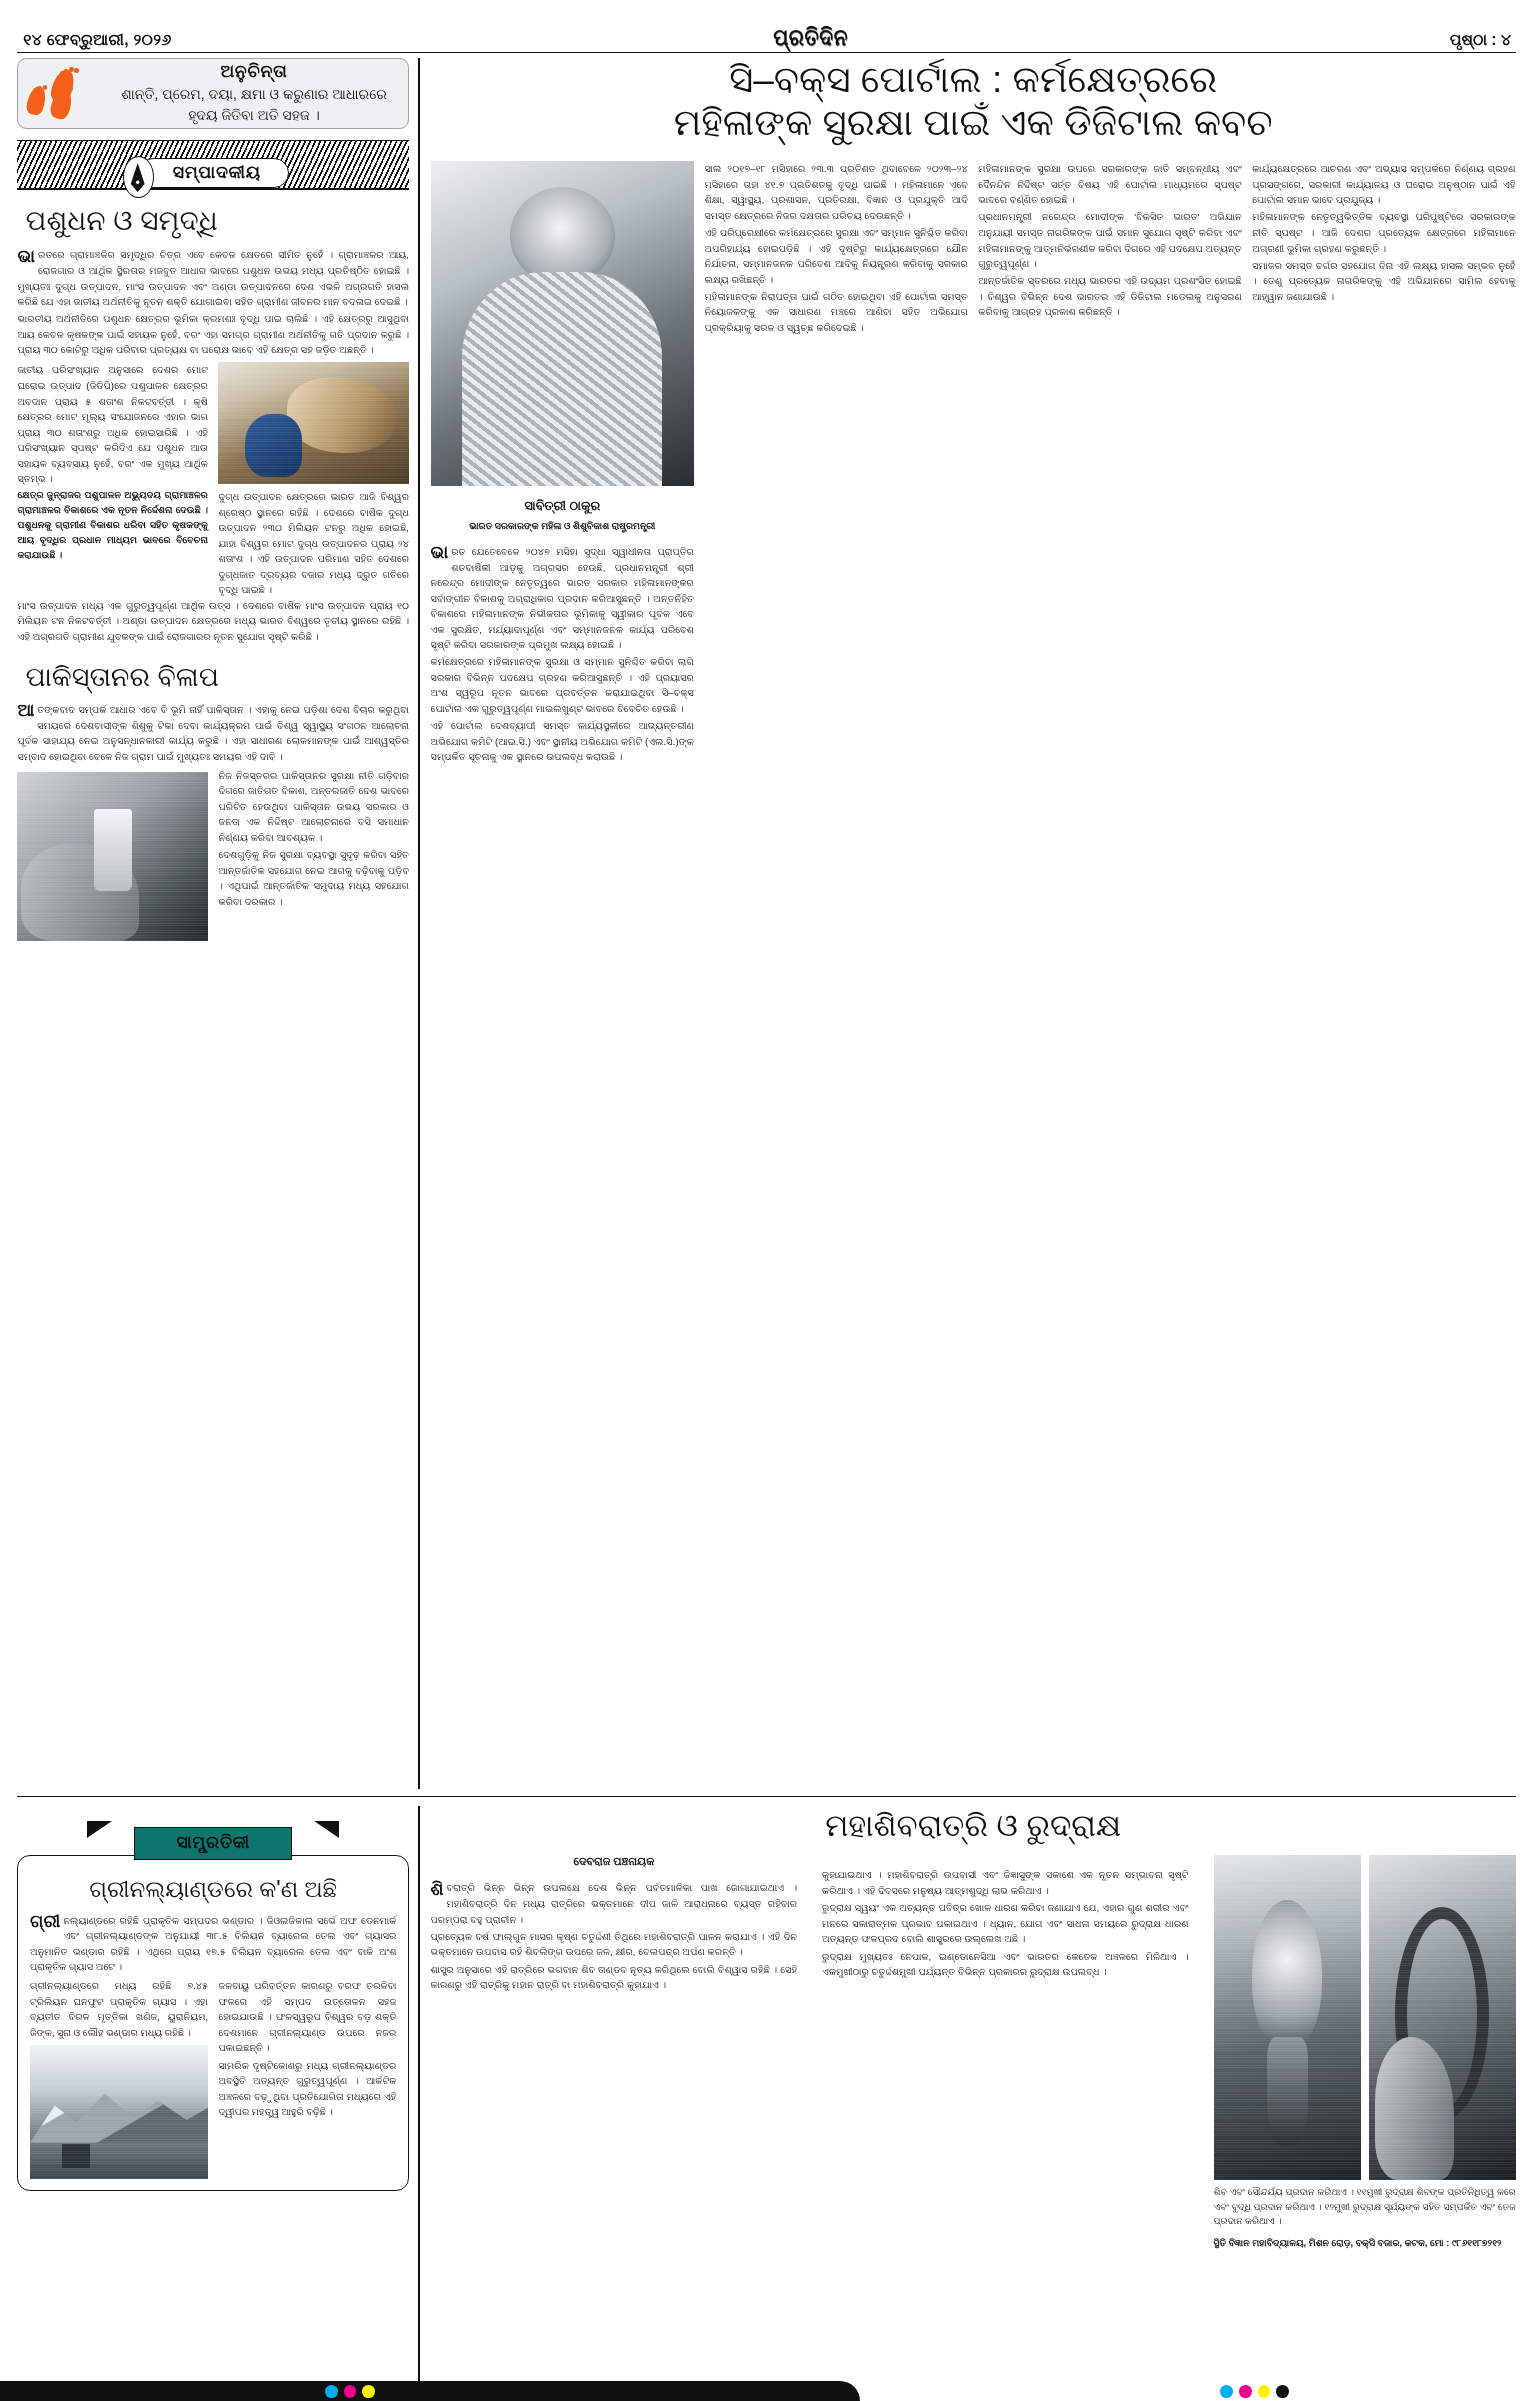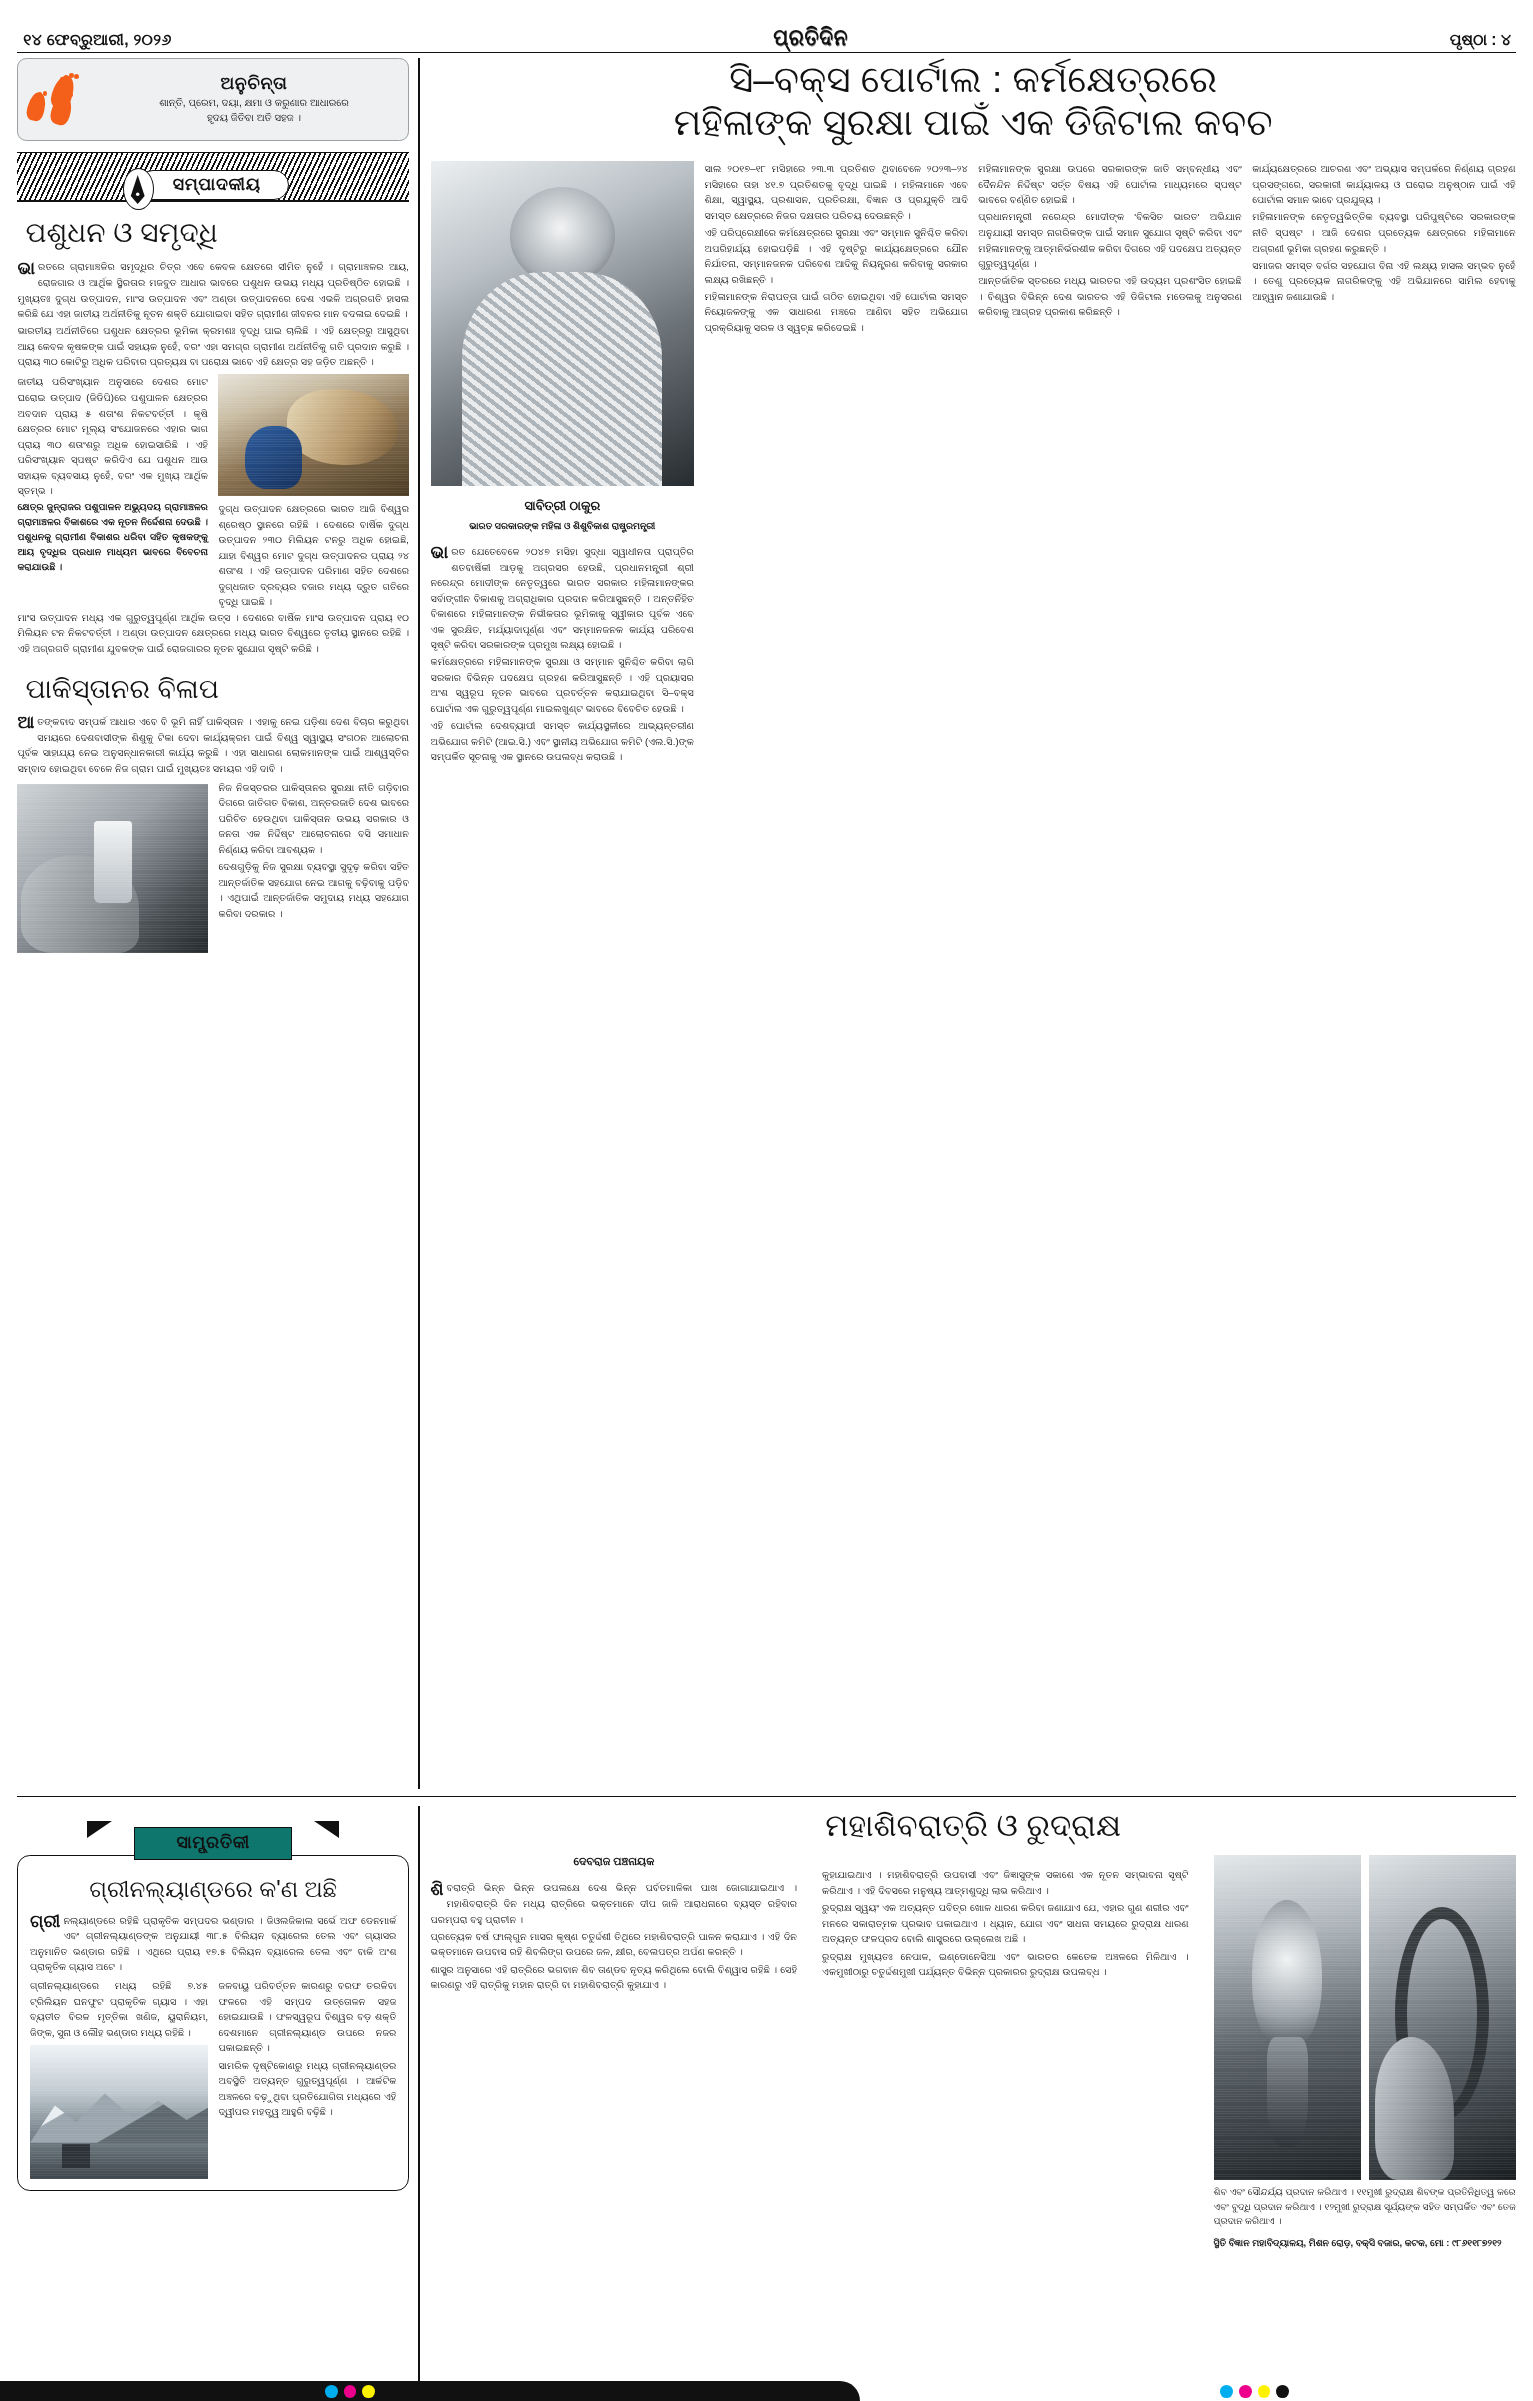--- a/index.html
+++ b/index.html
@@ -35,31 +35,31 @@
   .col-left { width: 401px; flex: 0 0 401px; padding-right: 9.3px; }
   .vrule { width: 1.7px; flex: 0 0 1.7px; background: #111; }
   .col-main { flex: 1 1 auto; padding-left: 10.5px; }
 
   
   .anuchinta {
     border: 1.2px solid #9aa0a4; border-radius: 9.3px;
     background: #eef0f1;
     display: flex; align-items: center; gap: 21px;
     padding: 8.1px 9.3px 8.1px 5.8px;
-    height: 83px;
+    height: 71px;
   }
   .feet { width: 64px; flex: 0 0 64px; position: relative; height: 51px; }
   .foot { position: absolute; background: #f4601a; border-radius: 60% 60% 45% 45% / 70% 70% 40% 40%; }
   .foot.f1 { width: 20px; height: 34px; left: 29px; top: 1.2px; transform: rotate(18deg); }
   .foot.f2 { width: 17.4px; height: 29px; left: 3.5px; top: 18.6px; transform: rotate(14deg); }
   .foot.f3 { width: 18.6px; height: 30px; left: 28px; top: 21px; transform: rotate(16deg); }
   .toe { position: absolute; background: #f4601a; border-radius: 50%; }
   .anu-txt { flex: 1 1 auto; text-align: center; }
   .anu-title { font-size: 17.4px; font-weight: 700; letter-spacing: 0.6px; margin-bottom: 2.3px; }
-  .anu-sub { font-size: 10px; line-height: 1.45; font-weight: 500; }
+  .anu-sub { font-size: 14px; line-height: 1.45; font-weight: 500; }
 
   
   .banner-hatch {
     margin-top: 11.6px; height: 49px; position: relative;
     background: repeating-linear-gradient(115deg,#fff 0 2.9px,#111 2.9px 4.6px);
     border-top: 1.2px solid #111; border-bottom: 1.2px solid #111;
     display: flex; align-items: flex-end; justify-content: center;
   }
   .banner-hatch .pill {
     background: #fff; border: 1.2px solid #111; border-radius: 24.4px;

